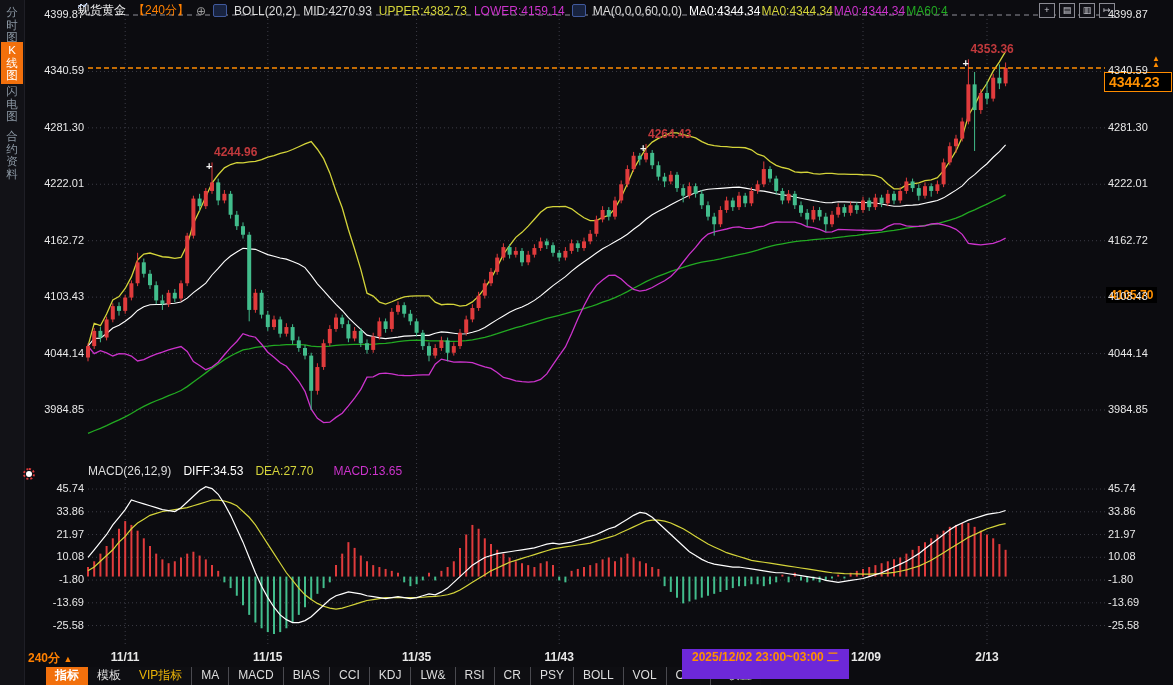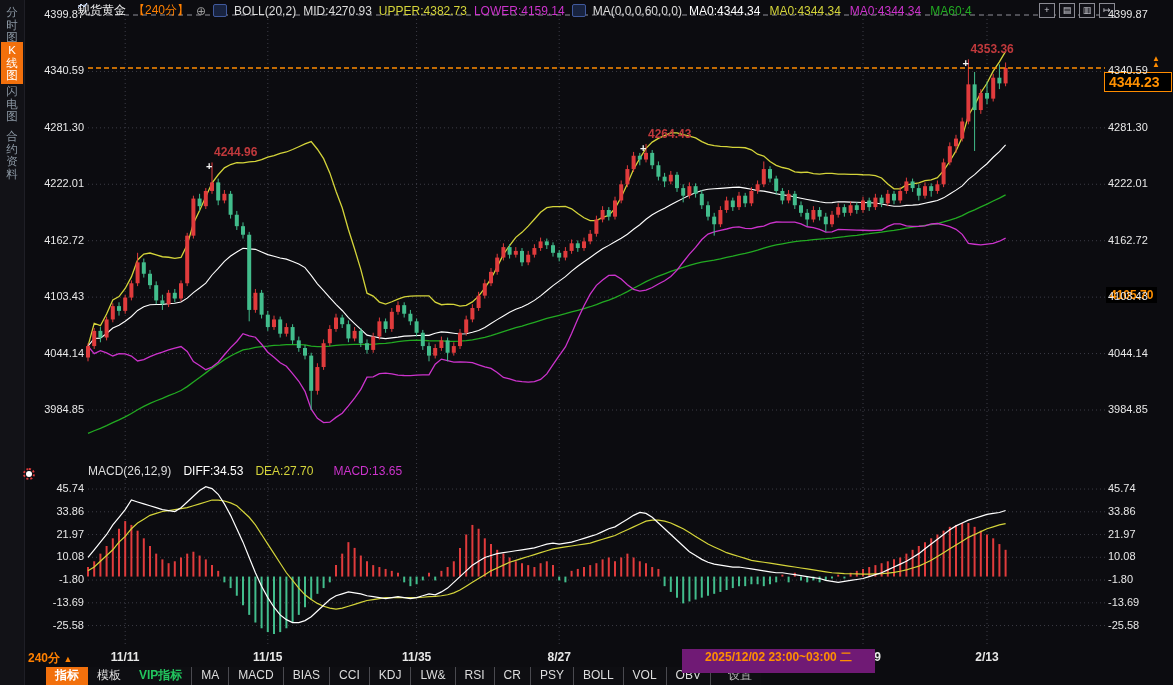--- a/index.html
+++ b/index.html
@@ -38,28 +38,28 @@
   #latest-arrow{position:absolute;left:1152px;top:56px;color:#ff8c00;font-size:8px;line-height:6px;text-align:center;cursor:pointer;}
   
   #macd-header{position:absolute;left:88px;top:464px;display:flex;gap:12px;font-size:12px;color:#ddd;}
   
   #live-icon{position:absolute;left:23px;top:468px;width:12px;height:12px;}
   #live-icon .ring{position:absolute;left:0;top:0;width:8px;height:8px;border:2px dotted #e03b3c;border-radius:50%;}
   #live-icon .dot{position:absolute;left:3px;top:3px;width:6px;height:6px;background:#fff;border-radius:50%;}
   
   #period-label{position:absolute;left:28px;top:650px;color:#ff8000;font-size:12px;font-weight:bold;cursor:pointer;}
   .xdate{position:absolute;top:650px;width:56px;text-align:center;color:#e8e8e8;font-size:12px;font-weight:bold;}
-  #x-tooltip{position:absolute;left:682px;top:649px;height:24px;background:#701a75;color:#ff9000;
-    font-size:12px;font-weight:bold;padding:0 23px;line-height:16px;z-index:5;}
+  #x-tooltip{position:absolute;left:682px;top:649px;height:30px;background:#6d28d9;color:#ff9000;
+    font-size:12px;font-weight:bold;padding:0 10px;line-height:16px;z-index:5;}
   
   #toolbar{position:absolute;left:46px;top:667px;height:18px;display:flex;align-items:stretch;
     font-size:12px;color:#ddd;background:#0e0e12;}
   .tb-item{padding:0 9px;line-height:17px;cursor:pointer;white-space:nowrap;}
   .tb-item.active{background:#f2700c;color:#fff;font-weight:bold;}
-  .tb-item.vip{color:#22c55e;font-weight:bold;}
+  .tb-item.vip{color:#eab308;font-weight:normal;}
   .tb-item.cell{border-left:1px solid #4a4a50;}
   .tb-item.cell-last{border-right:1px solid #4a4a50;}
   .tb-item.settings{color:#b5b5b5;margin-left:8px;}
   
   #watermark{position:absolute;left:1028px;top:624px;color:#cbcbcb;font-size:31px;font-weight:bold;
     letter-spacing:2px;font-family:"DejaVu Sans",sans-serif;}
   svg{position:absolute;left:0;top:0;}
 </style>
 </head>
 <body>
@@ -581,21 +581,21 @@
     <span>BOLL(20,2)</span>
     <span>MID:4270.93</span>
     <span style="color:#d4d43a;">UPPER:4382.73</span>
     <span style="color:#cc33cc;">LOWER:4159.14</span>
     <span class="ind-ico">
         <svg width="10" height="8">
           <polyline points="0,6 3,2 6,5 9,1" fill="none" stroke="#cfe0ff" stroke-width="1"></polyline>
         </svg>
       </span>
     <span>MA(0,0,0,60,0,0)</span>
-    <span id="ma-values" style="display:flex;gap:9px;">
+    <span id="ma-values" style="display:flex;gap:1px;">
         <span style="color: rgb(255, 255, 255);">MA0:4344.34</span>
         <span style="color: rgb(212, 212, 58);">MA0:4344.34</span>
         <span style="color: rgb(204, 51, 204);">MA0:4344.34</span>
         <span style="color: rgb(34, 170, 34);">MA60:4</span>
       </span>
   </div>
   <div id="tools">
       <div class="tool-btn">+</div>
       <div class="tool-btn">▤</div>
       <div class="tool-btn">▥</div>
@@ -669,21 +669,21 @@
     <div class="ylab right" style="top: 550.307px;">10.08</div>
     <div class="ylab left" style="top: 573.045px;">-1.80</div>
     <div class="ylab right" style="top: 573.045px;">-1.80</div>
     <div class="ylab left" style="top: 595.803px;">-13.69</div>
     <div class="ylab right" style="top: 595.803px;">-13.69</div>
     <div class="ylab left" style="top: 618.56px;">-25.58</div>
     <div class="ylab right" style="top: 618.56px;">-25.58</div>
     <div class="xdate" style="left: 97.2px;">11/11</div>
     <div class="xdate" style="left: 239.8px;">11/15</div>
     <div class="xdate" style="left: 388.6px;">11/35</div>
-    <div class="xdate" style="left: 531.2px;">8/27</div>
+    <div class="xdate" style="left: 531.2px;">11/43</div>
     <div class="xdate" style="left: 838px;">12/09</div>
     <div class="xdate" style="left: 959px;">2/13</div>
     <div class="anno-cross" style="left: 206px; top: 160.437px;">+</div>
     <div class="anno" style="left: 214px; top: 145.437px;">4244.96</div>
     <div class="anno-cross" style="left: 640px; top: 141.907px;">+</div>
     <div class="anno" style="left: 648px; top: 126.907px;">4264.43</div>
     <div class="anno-cross" style="left: 962.4px; top: 57.2664px;">+</div>
     <div class="anno" style="left: 970.4px; top: 42.2664px;">4353.36</div>
   </div>
 

